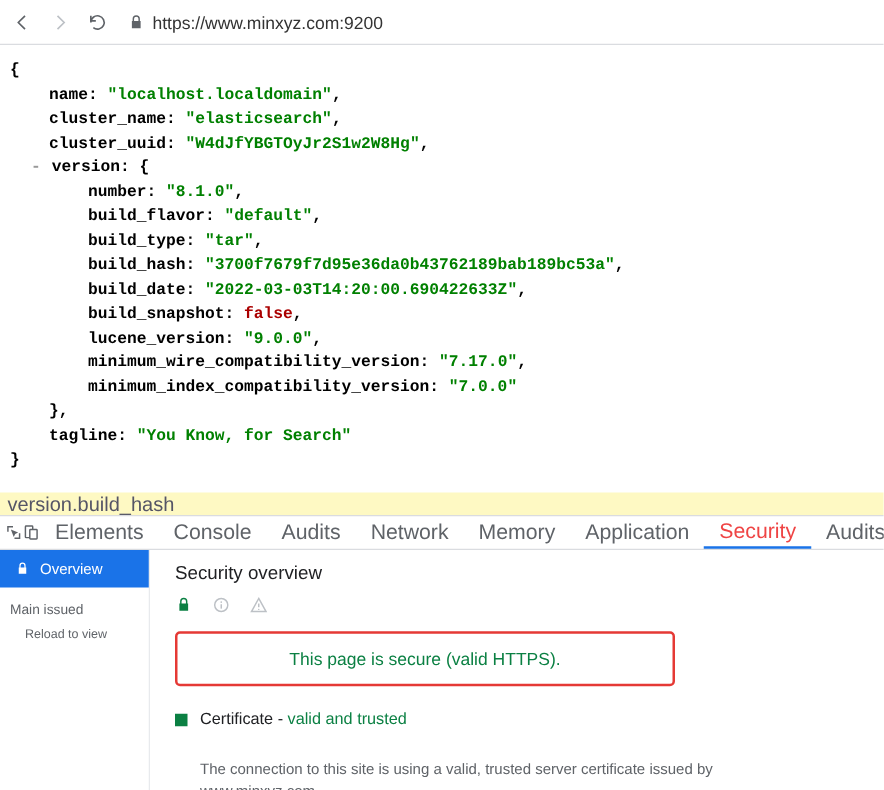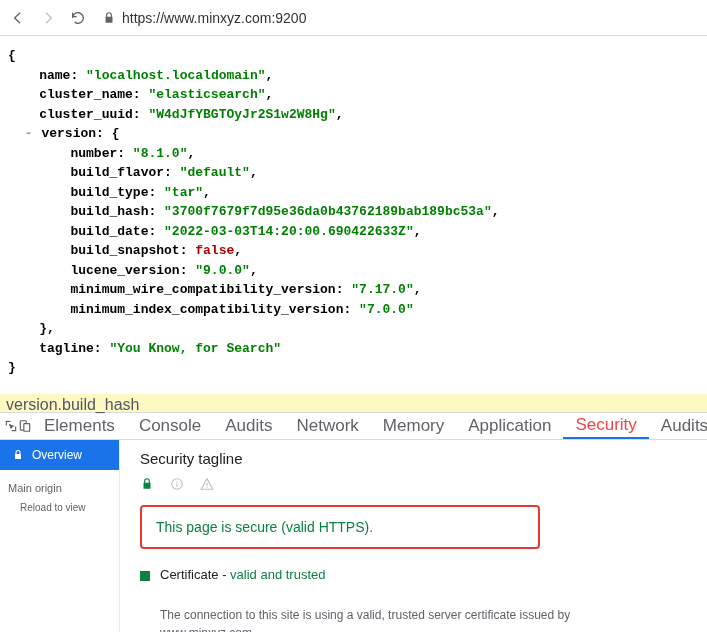--- a/index.html
+++ b/index.html
@@ -31,21 +31,21 @@
 .secpanel { display: flex; height: 246px; }
 .secside { width: 120px; border-right: 1px solid #e8eaed; }
 .ovpill { background: #1a73e8; color: #fff; font-size: 12px; padding: 8px 12px; display: flex; align-items: center; gap: 8px; }
 .sidehead { font-size: 11px; color: #5f6368; padding: 12px 8px 4px 8px; }
 .sideitem { font-size: 10px; color: #5f6368; padding: 4px 8px 4px 20px; white-space: nowrap; overflow: hidden; text-overflow: ellipsis; }
 
 .secbody { flex: 1; padding: 10px 20px; overflow: hidden; }
 .secbody h1 { font-size: 15px; font-weight: 400; color: #202124; margin-bottom: 10px; }
 .statebar { display: flex; align-items: center; gap: 16px; margin-bottom: 14px; color: #bdc1c6; }
 .statebar .ok { color: #0b8043; }
-.callout { border: 2px solid #e53935; border-radius: 4px; padding: 12px 14px; color: #0b8043; font-size: 14px; margin-bottom: 18px; width: 400px; }
+.callout { border: 2px solid #e53935; border-radius: 4px; padding: 12px 14px; color: #0b8043; font-size: 14px; margin-bottom: 18px; width: 400px; text-align: center; }
 .certrow { display: flex; gap: 10px; align-items: flex-start; margin-bottom: 24px; }
 .sq { width: 10px; height: 10px; background: #0b8043; margin-top: 4px; }
 .certtitle { font-size: 13px; color: #202124; }
 .certtitle .ok { color: #0b8043; }
 .certdesc { font-size: 12px; color: #5f6368; margin: 6px 0 10px 20px; max-width: 420px; line-height: 1.5; }
 
 svg { display: block; }
 </style>
 </head>
 <body>
@@ -107,26 +107,26 @@
 <div class="secpanel">
   <div class="secside">
     <div class="ovpill">
       <span>
           <svg width="12" height="12" viewBox="0 0 24 24">
             <path d="M7 10V7a5 5 0 0 1 10 0v3h1v10H6V10h1zm2 0h6V7a3 3 0 0 0-6 0v3z" fill="#fff"></path>
           </svg>
         </span>
       <span>Overview</span>
     </div>
-    <div class="sidehead">Main origin</div>
+    <div class="sidehead">Main issued</div>
     <div class="sideitem">Reload to view</div>
   </div>
 
   <div class="secbody">
-    <h1>Security tagline</h1>
+    <h1>Security overview</h1>
     <div class="statebar">
       <span class="ok">
           <svg width="14" height="14" viewBox="0 0 24 24">
             <path d="M7 10V7a5 5 0 0 1 10 0v3h1v10H6V10h1zm2 0h6V7a3 3 0 0 0-6 0v3z" fill="#0b8043"></path>
           </svg>
         </span>
       <span>
           <svg width="14" height="14" viewBox="0 0 24 24">
             <circle cx="12" cy="12" r="9" stroke="#bdc1c6" stroke-width="2" fill="none"></circle>
             <circle cx="12" cy="8" r="1.2" fill="#bdc1c6"></circle>

